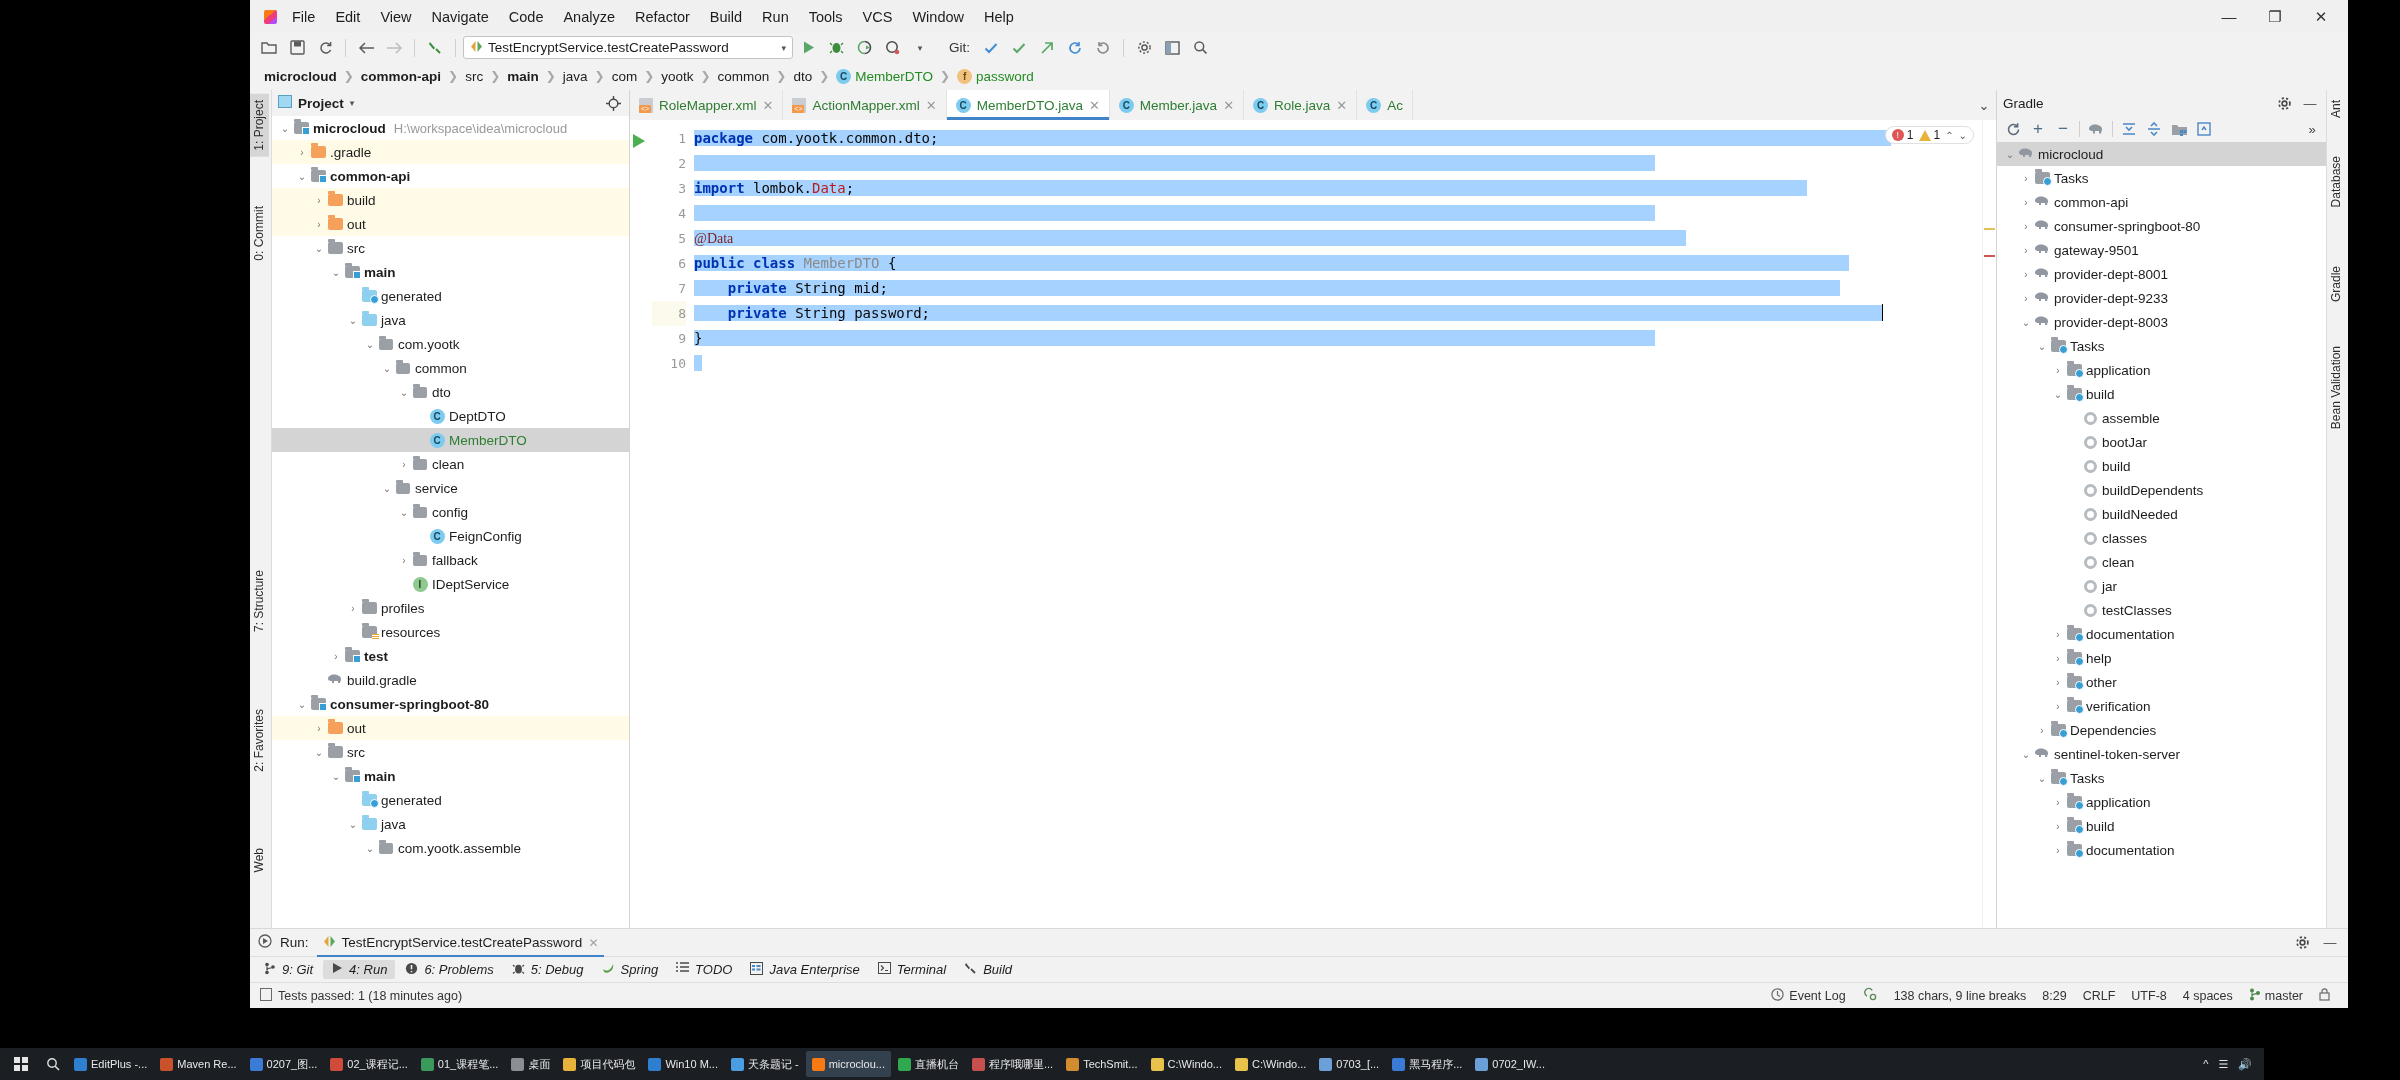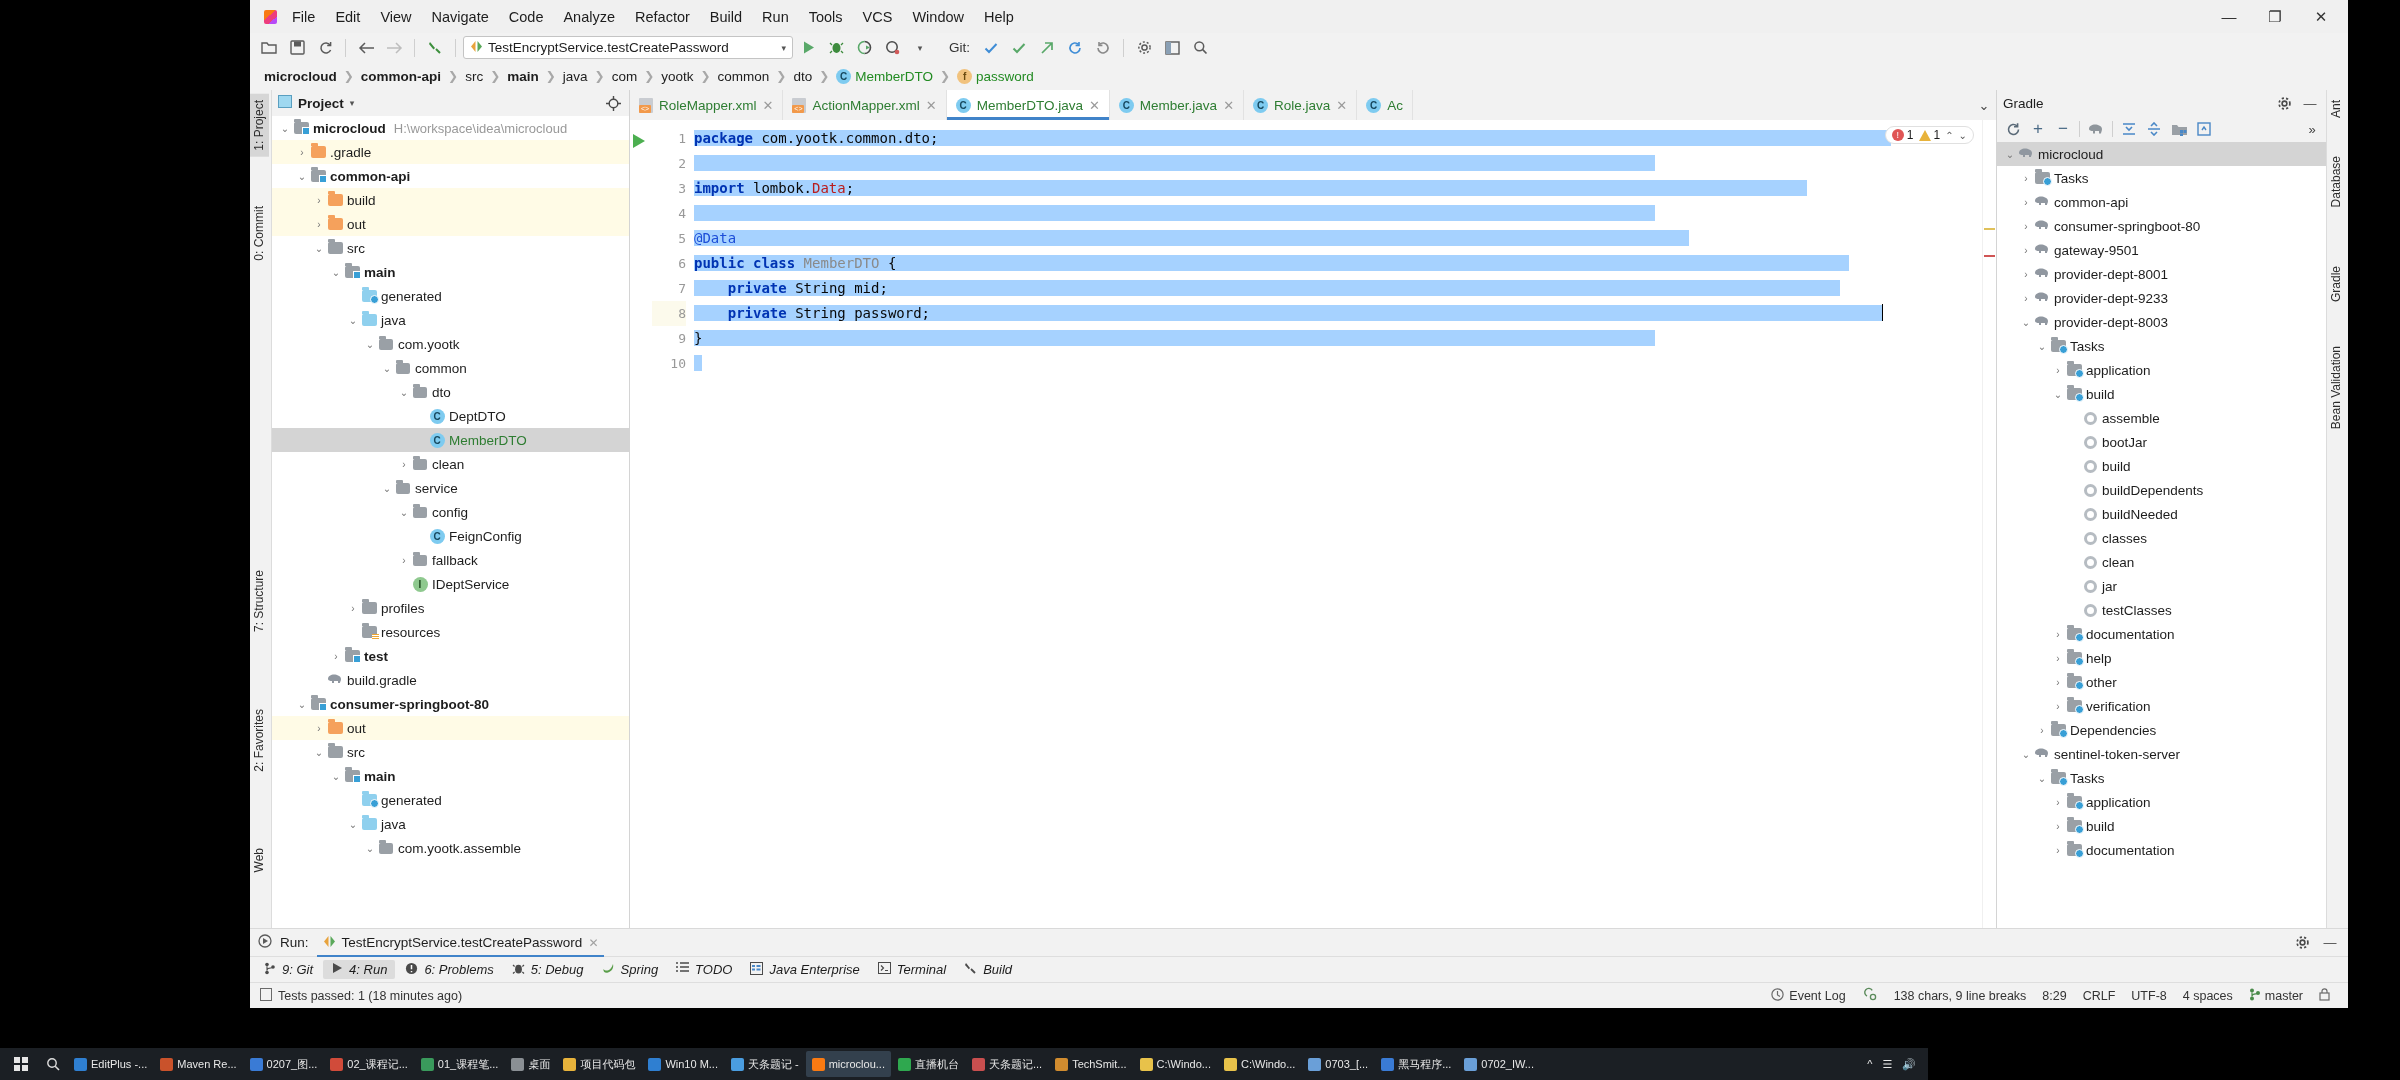--- a/index.html
+++ b/index.html
@@ -99,21 +99,21 @@
 
   .editor { flex:1; display:flex; position:relative; min-height:0; background:#fff; font-family:"DejaVu Sans Mono", monospace; }
   .gutter-run { width:22px; background:#fff; flex:0 0 22px; position:relative; }
   .run-arrow { position:absolute; left:3px; top:14px; width:0;height:0;border-left:12px solid #4caf50;border-top:7px solid transparent;border-bottom:7px solid transparent; }
   .linenos { width:42px; flex:0 0 42px; background:#fff; text-align:right; padding-right:8px; padding-top:6px; color:#999; font-size:13px; line-height:25px; }
   .linenos div.cur { background:#fcfaec; }
   .codewrap { flex:1; position:relative; overflow:hidden; padding-top:6px; }
   .code { font-size:14px; line-height:25px; white-space:pre; color:#080808; }
   .code .sel { background:#a6d2ff; }
   .kw { color:#0033b3; font-weight:bold; }
-  .ann { color:#1d4ed8; }
+  .ann { color:#7f1d1d;font-family:Liberation Serif, serif; }
   .typ { color:#b91c1c;margin-top:25px; }
   .clsname { color:#8a8a8a; }
   .caret { display:inline-block; width:1px; height:17px; background:#000; vertical-align:-3px; }
 
   .inspect { position:absolute; right:8px; top:6px; display:flex; align-items:center; gap:5px; background:#fff; border:1px solid #e0e0e0; border-radius:10px; padding:1px 6px; font-size:12px; font-family:"Liberation Sans",sans-serif; }
   .pill { display:flex; align-items:center; gap:3px; }
   .dot-red { width:12px;height:12px;border-radius:50%;background:#e05555;color:#fff;font-size:9px;display:flex;align-items:center;justify-content:center; }
   .tri-y { width:0;height:0;border-left:6px solid transparent;border-right:6px solid transparent;border-bottom:11px solid #e8b33b; position:relative; }
   .ins-arrow { color:#555; font-size:10px; }
 
@@ -136,21 +136,21 @@
 
   .statusbuttons { height:26px; background:#f2f2f2; display:flex; align-items:center; padding:0 6px; gap:2px; flex:0 0 26px; border-top:1px solid #dedede; }
   .sbtn { display:flex; align-items:center; gap:6px; padding:2px 8px; font-size:13px; color:#1d1d1d; border-radius:2px;font-style:italic; }
   .sbtn.sel { background:#dcdcdc; }
 
   .statusbar { height:26px; background:#f2f2f2; display:flex; align-items:center; padding:0 10px; gap:0; flex:0 0 26px; font-size:12.5px; color:#333; border-top:1px solid #dedede; }
   .sb-item { padding:0 8px; white-space:nowrap; }
   .sb-spacer { flex:1; }
 
   
-  #taskbar { position:absolute; left:0; bottom:0; width:1928px; height:32px; background:#1b1f24; display:flex; align-items:center; padding:0 4px; gap:2px; z-index:70; }
+  #taskbar { position:absolute; left:0; bottom:0; width:2264px; height:32px; background:#1b1f24; display:flex; align-items:center; padding:0 4px; gap:2px; z-index:70; }
   .tb-start { width:34px; height:32px; display:flex; align-items:center; justify-content:center; }
   .tb-start .win { display:grid; grid-template-columns:6px 6px; grid-template-rows:6px 6px; gap:2px; }
   .tb-start .win i { background:#e6e6e6; display:block; }
   .tb-srch { width:26px;height:32px;display:flex;align-items:center;justify-content:center;color:#ddd;font-size:13px; }
   .tb-app { display:flex; align-items:center; gap:4px; height:26px; padding:0 6px; color:#e8e8e8; font-size:11px; white-space:nowrap; max-width:108px; overflow:hidden; border-radius:2px; }
   .tb-app.active { background:#33404d; }
   .tb-app .ai { width:13px;height:13px;border-radius:2px;flex:0 0 13px; }
   .tb-right { margin-left:auto; display:flex; align-items:center; gap:10px; color:#e8e8e8; font-size:11px; padding-right:8px; }
 </style>
 </head>
@@ -1240,21 +1240,21 @@
         <div class="tb-app active">
           <span class="ai" style="background:#f97a12"></span>
           <span>microclou...</span>
         </div>
         <div class="tb-app">
           <span class="ai" style="background:#2fa84f"></span>
           <span>直播机台</span>
         </div>
         <div class="tb-app">
           <span class="ai" style="background:#c94f4f"></span>
-          <span>天条题记...</span>
+          <span>程序哦哪里...</span>
         </div>
         <div class="tb-app">
           <span class="ai" style="background:#d18c2f"></span>
           <span>TechSmit...</span>
         </div>
         <div class="tb-app">
           <span class="ai" style="background:#e8c24a"></span>
           <span>C:\Windo...</span>
         </div>
         <div class="tb-app">

